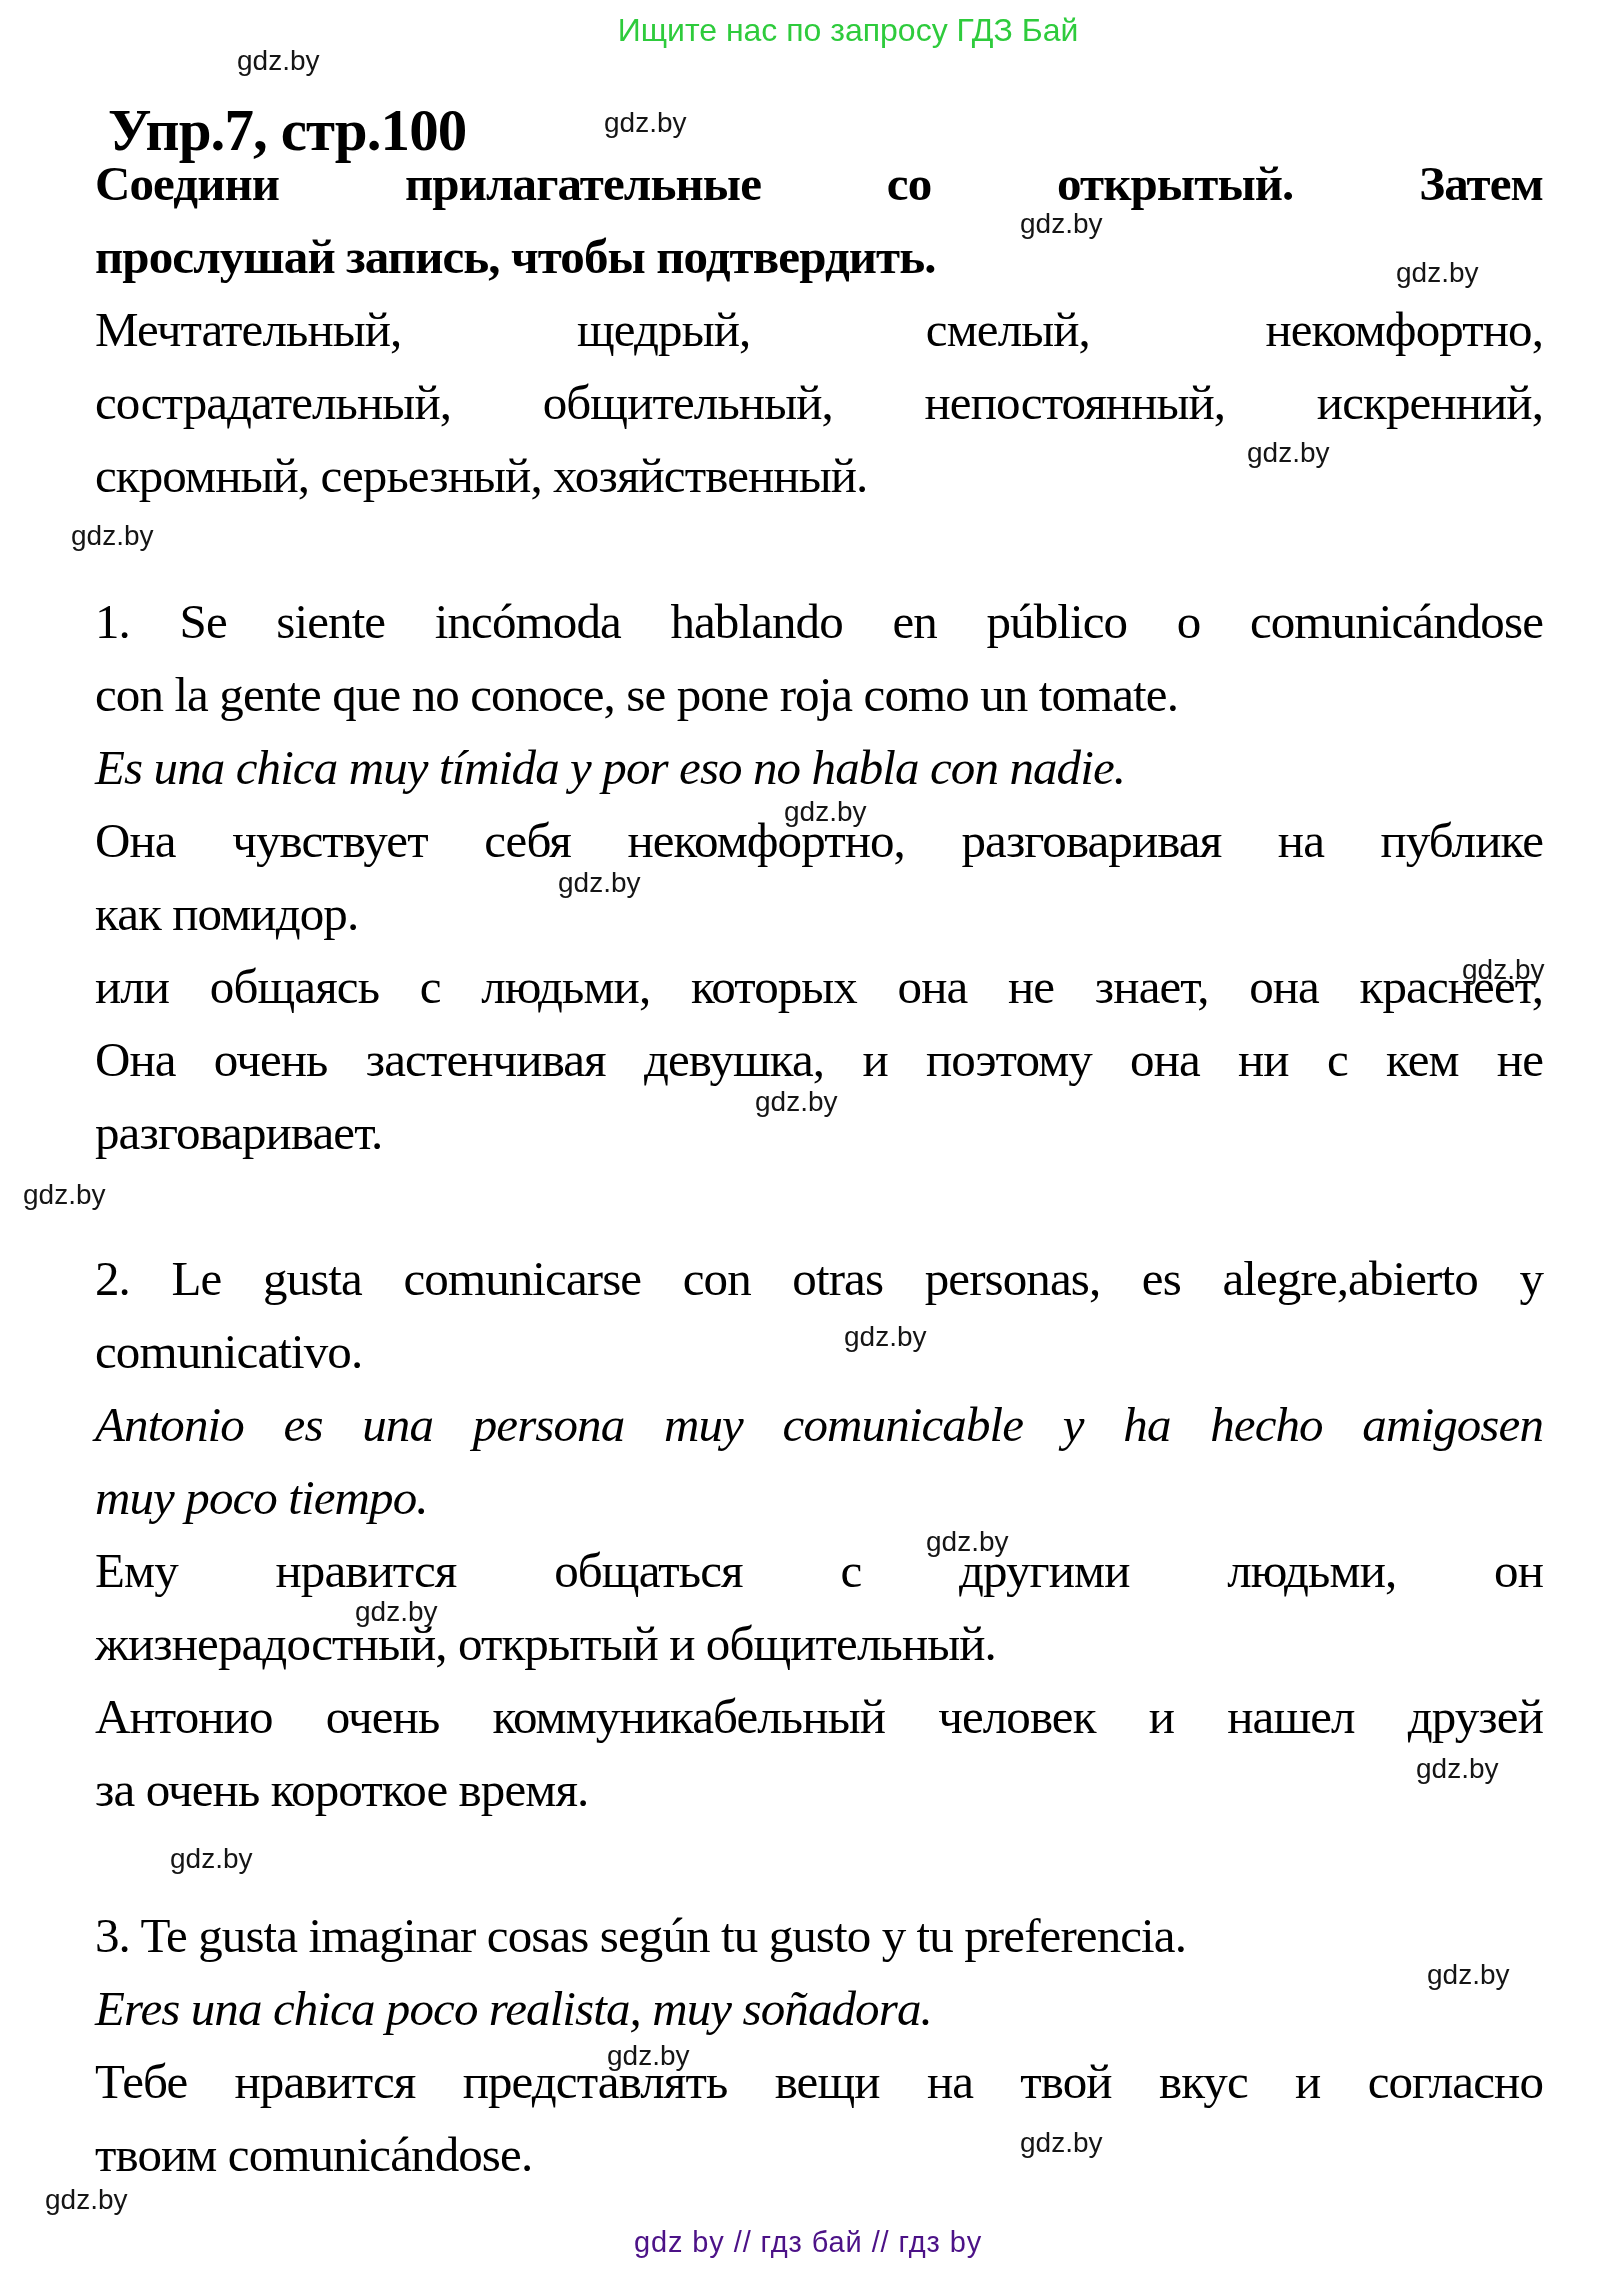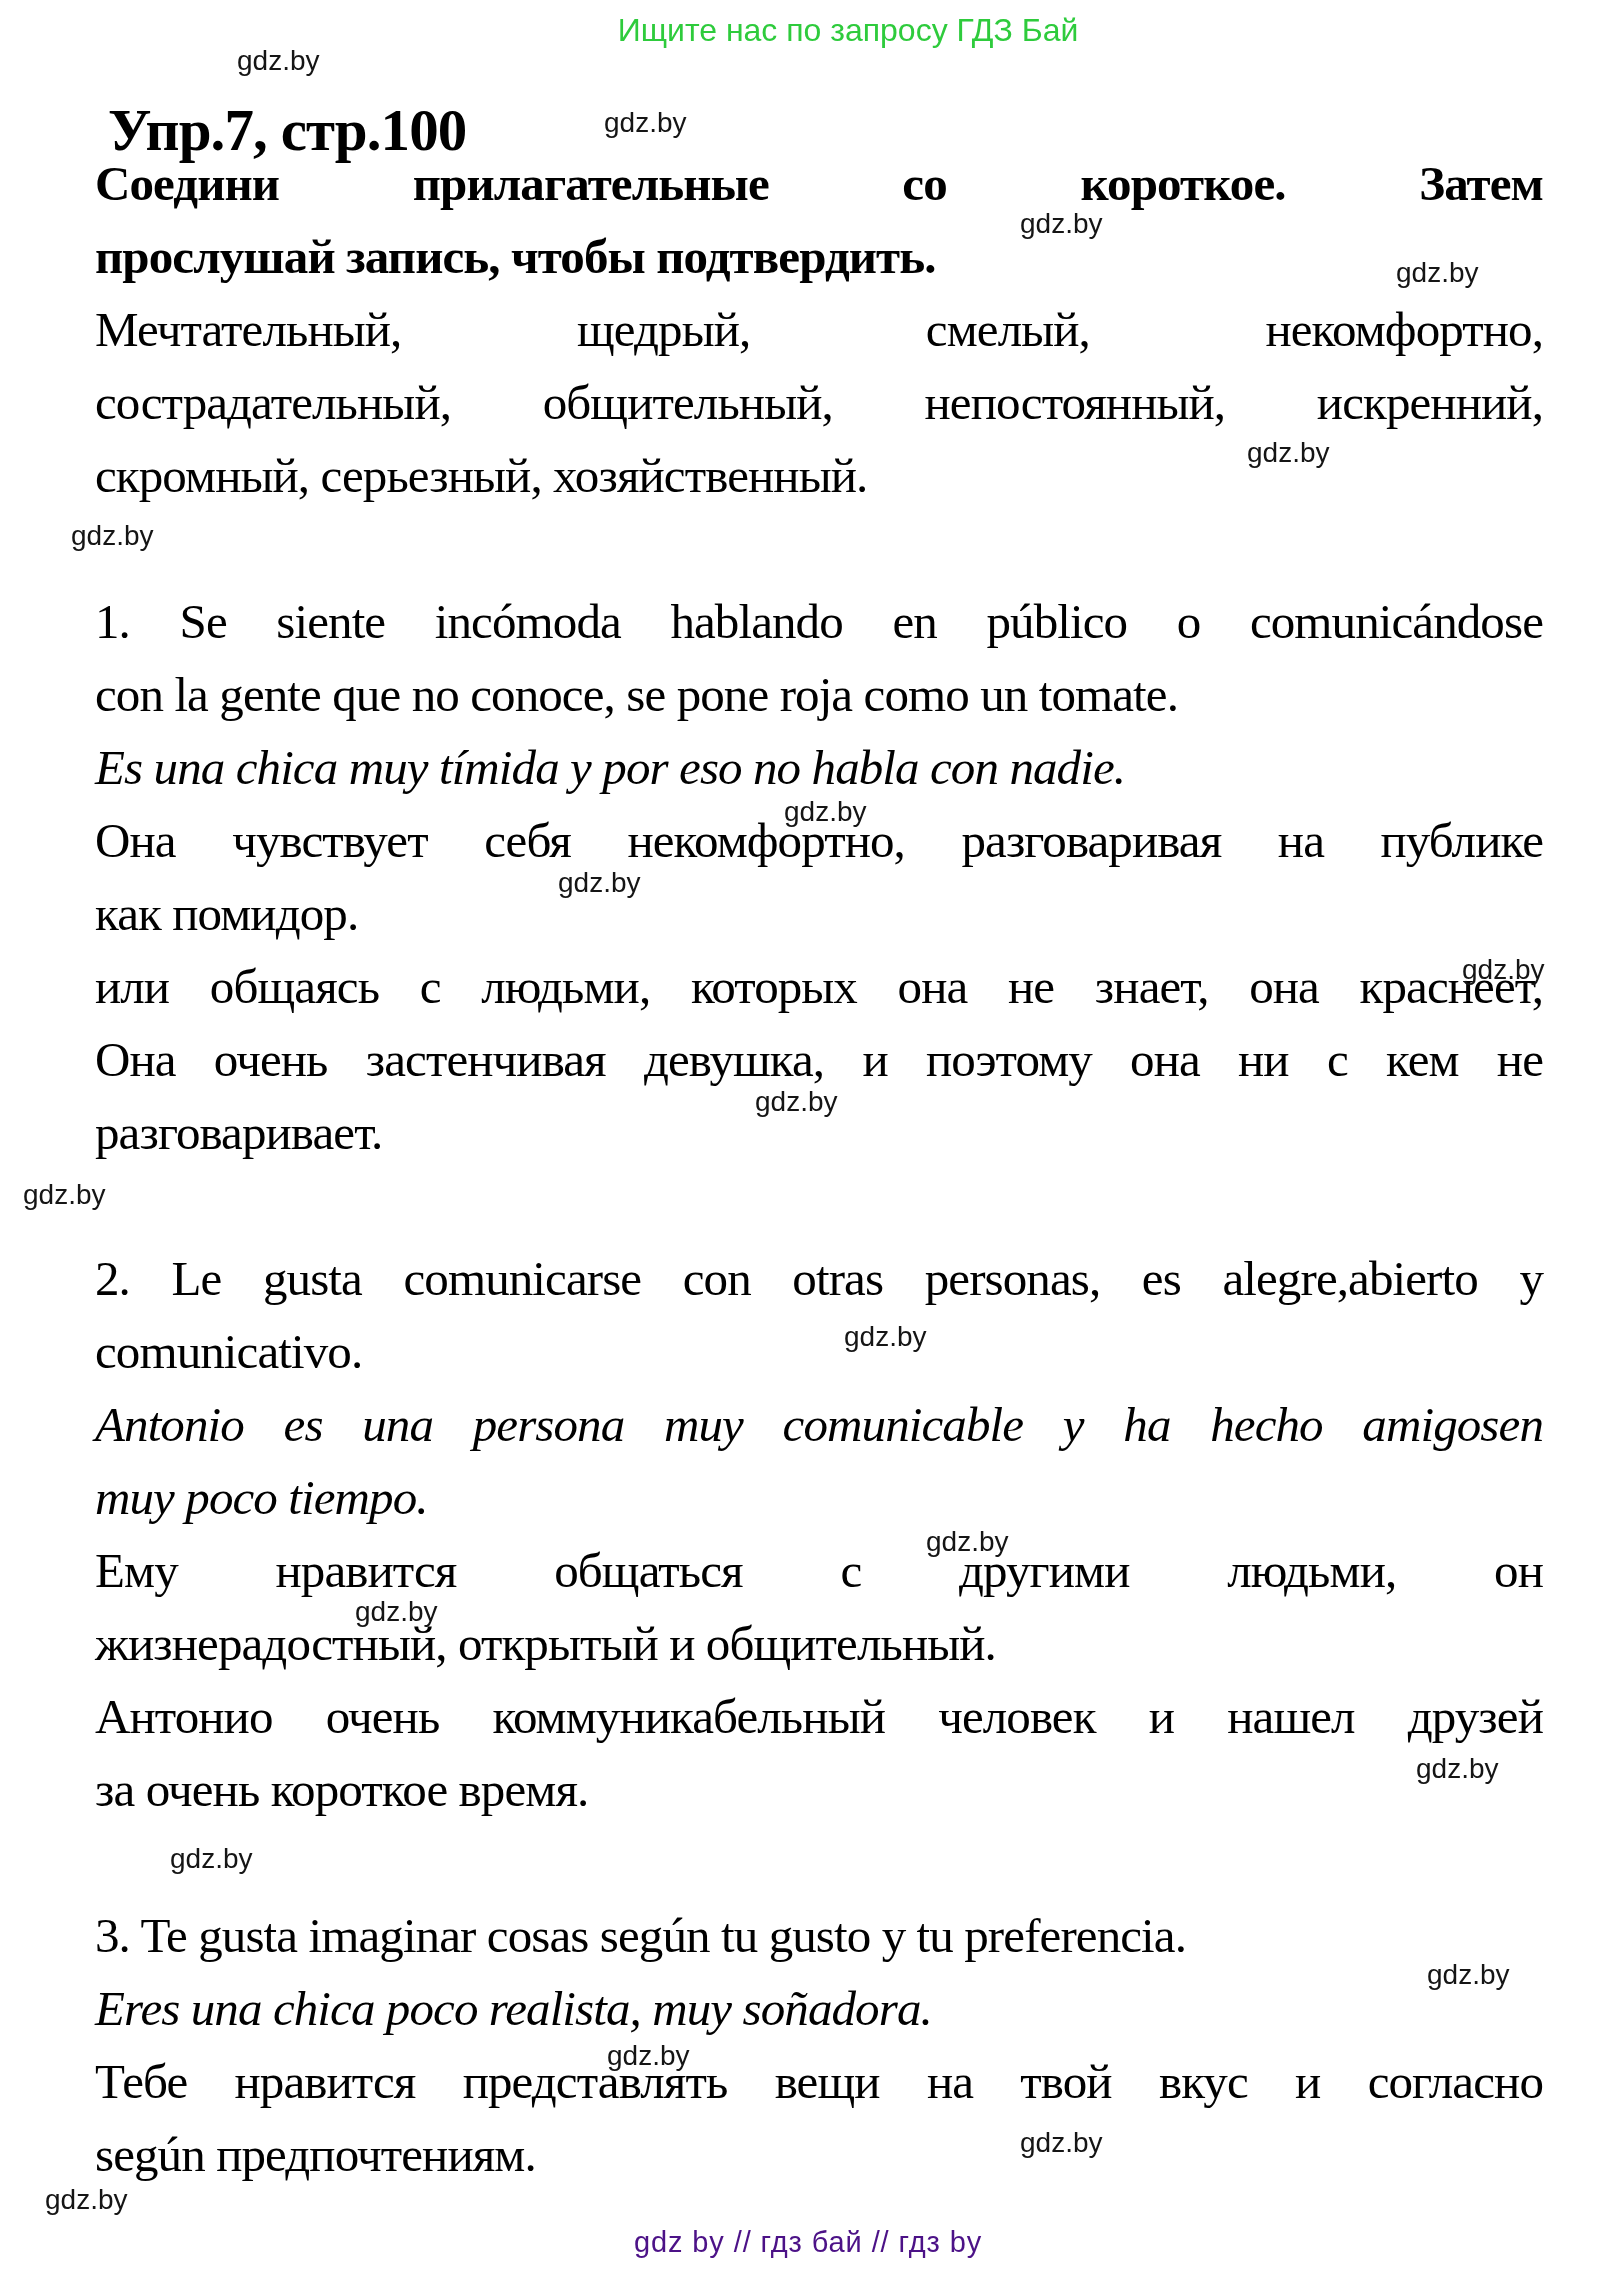--- a/index.html
+++ b/index.html
@@ -64,21 +64,21 @@
 </head>
 <body>
 
 <div class="page" style="background: rgb(255, 255, 255);">
   <div class="banner">Ищите нас по запросу ГДЗ Бай</div>
 
   <h1 class="title">Упр.7, стр.100</h1>
 
   <main class="body-text">
       <div class="block bold">
-        <div class="line fill">Соедини прилагательные со короткое. Затем</div>
+        <div class="line fill">Соедини прилагательные со открытый. Затем</div>
         <div class="line">прослушай запись, чтобы подтвердить.</div>
       </div>
       <div class="block regular">
         <div class="line fill">Мечтательный, щедрый, смелый, некомфортно,</div>
         <div class="line fill">сострадательный, общительный, непостоянный, искренний,</div>
         <div class="line">скромный, серьезный, хозяйственный.</div>
       </div>
       <div class="block spacer"></div>
       <div class="block regular">
         <div class="line fill">1. Se siente incómoda hablando en público o comunicándose</div>
@@ -115,21 +115,21 @@
       </div>
       <div class="block spacer"></div>
       <div class="block regular">
         <div class="line">3. Te gusta imaginar cosas según tu gusto y tu preferencia.</div>
       </div>
       <div class="block italic">
         <div class="line">Eres una chica poco realista, muy soñadora.</div>
       </div>
       <div class="block regular">
         <div class="line fill">Тебе нравится представлять вещи на твой вкус и согласно</div>
-        <div class="line">según предпочтениям.</div>
+        <div class="line">твоим comunicándose.</div>
       </div>
     </main>
 
   <div id="wm-layer">
       <span class="wm" style="left: 237px; top: 45px;">gdz.by</span>
       <span class="wm" style="left: 604px; top: 107px;">gdz.by</span>
       <span class="wm" style="left: 1020px; top: 208px;">gdz.by</span>
       <span class="wm" style="left: 1396px; top: 257px;">gdz.by</span>
       <span class="wm" style="left: 1247px; top: 437px;">gdz.by</span>
       <span class="wm" style="left: 71px; top: 520px;">gdz.by</span>

